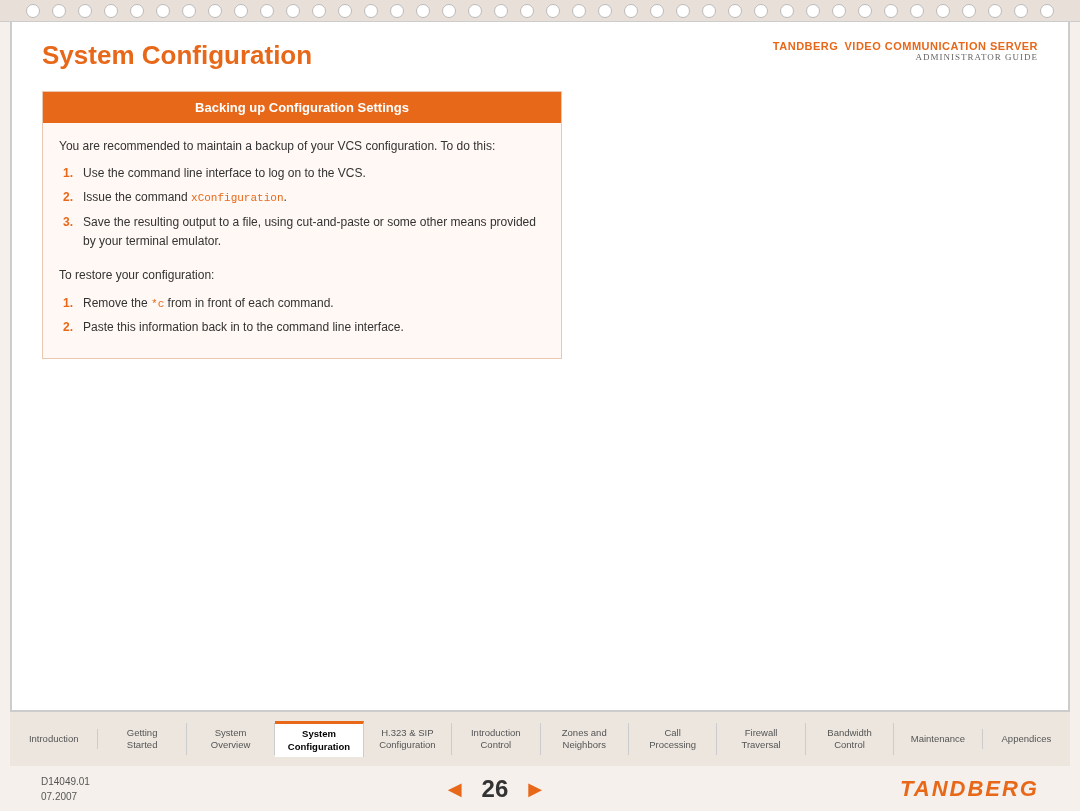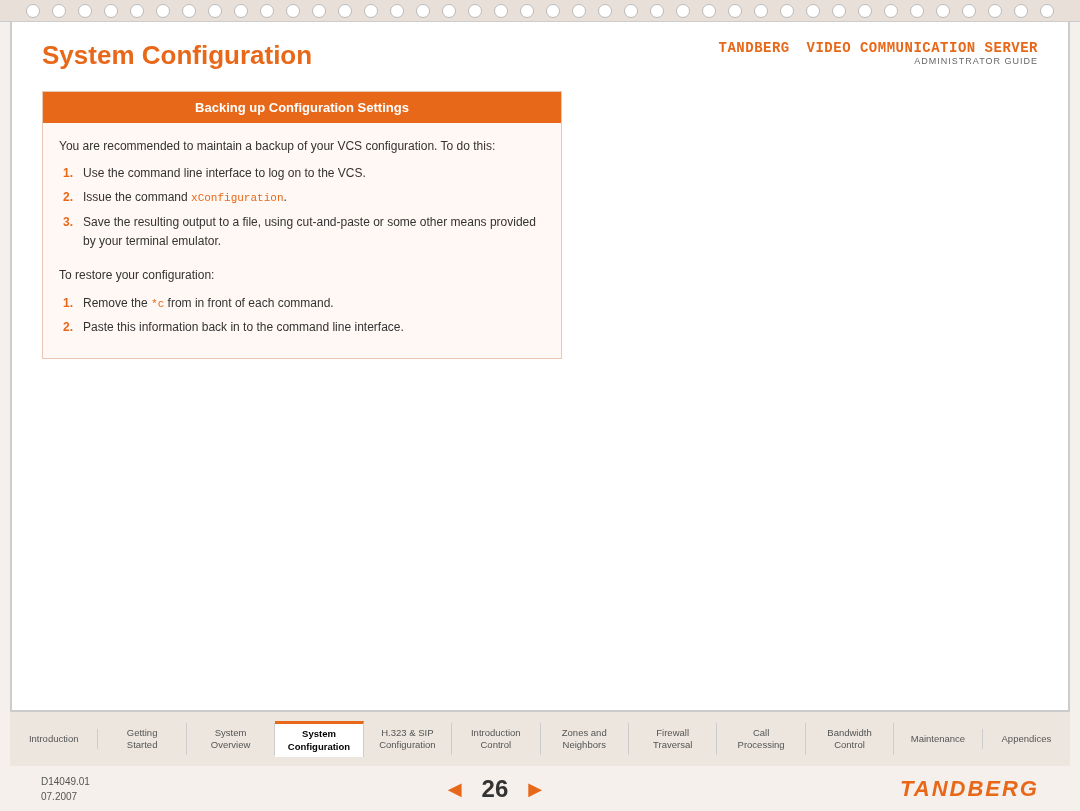--- a/index.html
+++ b/index.html
@@ -43,34 +43,34 @@
     .page-title {
       font-size: 26px;
       font-weight: bold;
       color: #e8681a;
     }
     .brand-info {
       text-align: right;
       font-size: 10px;
     }
     .brand-name {
-      font-size: 14px;
+      font-size: 11px;
       color: #333;
-      font-family: Liberation Mono, monospace;
     }
     .brand-name span {
       color: #e8681a;
       font-weight: bold;
       letter-spacing: 0.5px;
     }
     .guide-title {
       color: #666;
       font-size: 9px;
       letter-spacing: 1px;
       text-transform: uppercase;
+      font-family: Liberation Serif, serif;
     }
 
     
     .content {
       padding: 10px 20px 10px 30px;
     }
 
     
     .section-box {
       border: 1px solid #e8c8b0;
@@ -350,26 +350,26 @@
       </div>
       <div class="tab-item" style="flex: 1 1 0%;">
         <span>Introduction</span>
         <span>Control</span>
       </div>
       <div class="tab-item" style="flex: 1 1 0%;">
         <span>Zones and</span>
         <span>Neighbors</span>
       </div>
       <div class="tab-item" style="flex: 1 1 0%;">
+        <span>Call</span>
+        <span>Processing</span>
+      </div>
+      <div class="tab-item" style="flex: 1 1 0%;">
         <span>Firewall</span>
         <span>Traversal</span>
-      </div>
-      <div class="tab-item" style="flex: 1 1 0%;">
-        <span>Call</span>
-        <span>Processing</span>
       </div>
       <div class="tab-item" style="flex: 1 1 0%;">
         <span>Bandwidth</span>
         <span>Control</span>
       </div>
       <div class="tab-item" style="flex: 1 1 0%;">Maintenance</div>
       <div class="tab-item" style="flex: 1 1 0%;">Appendices</div>
     </div>
 
   <div class="footer-bar">

